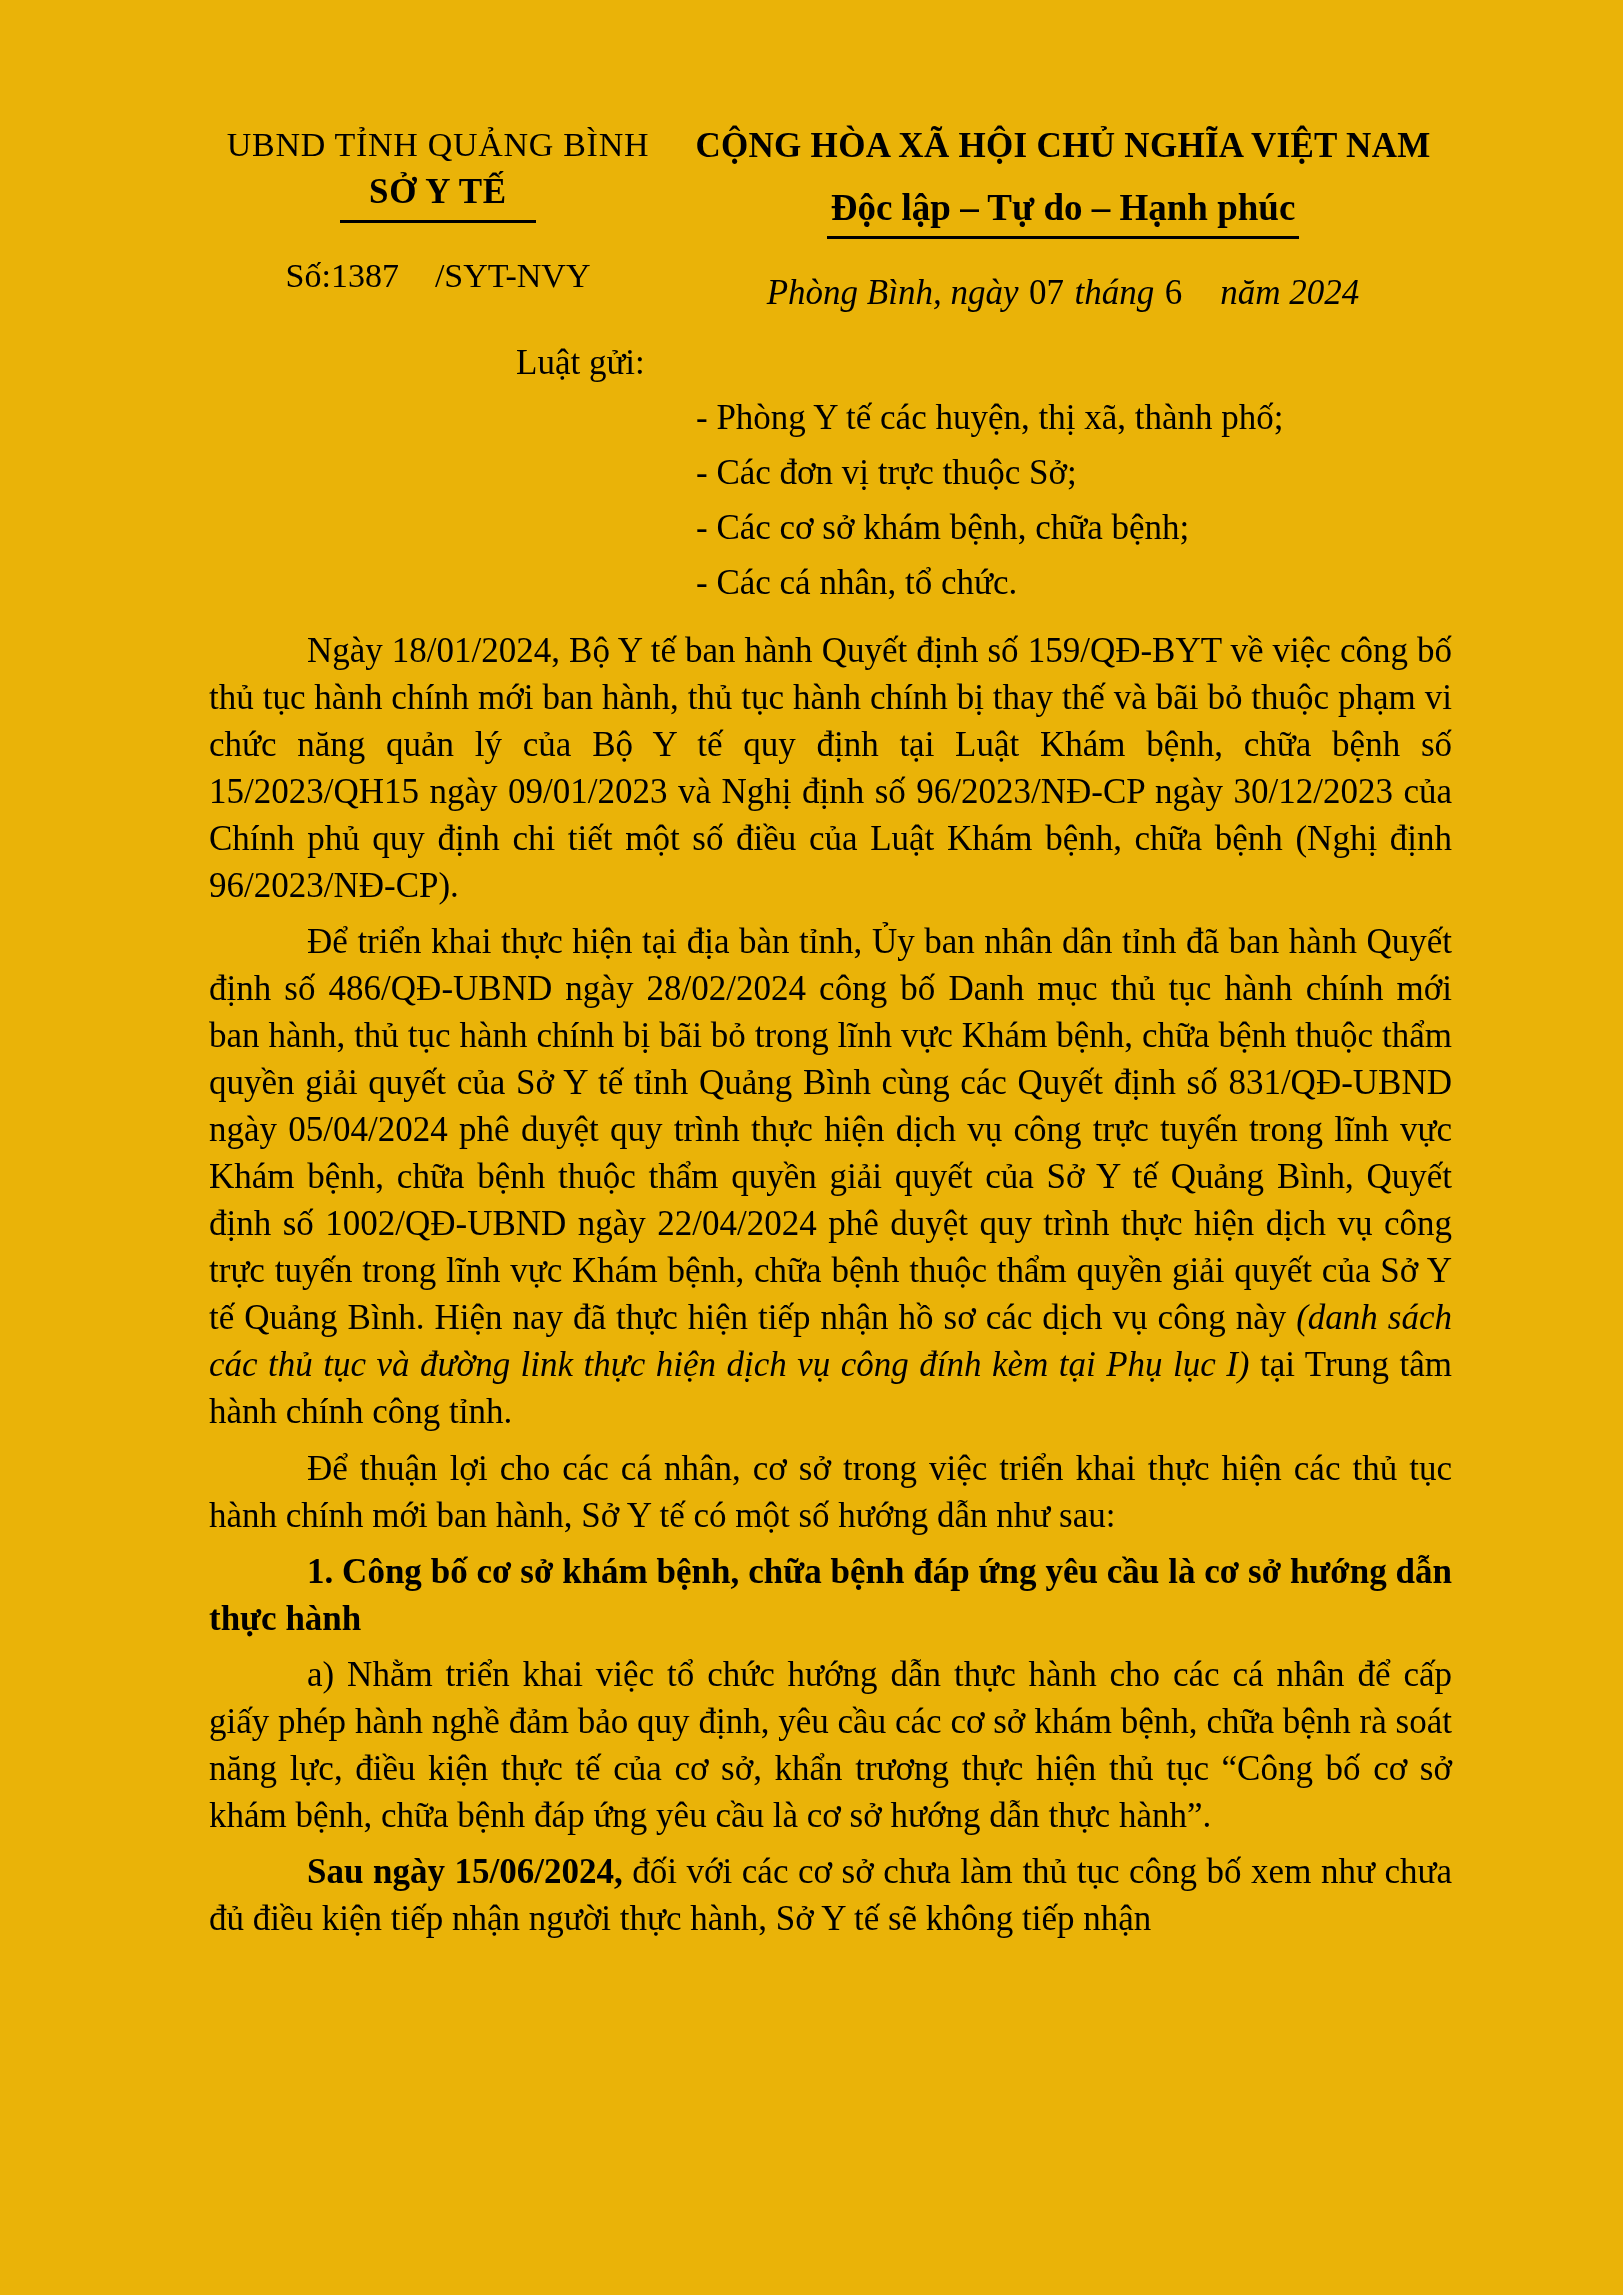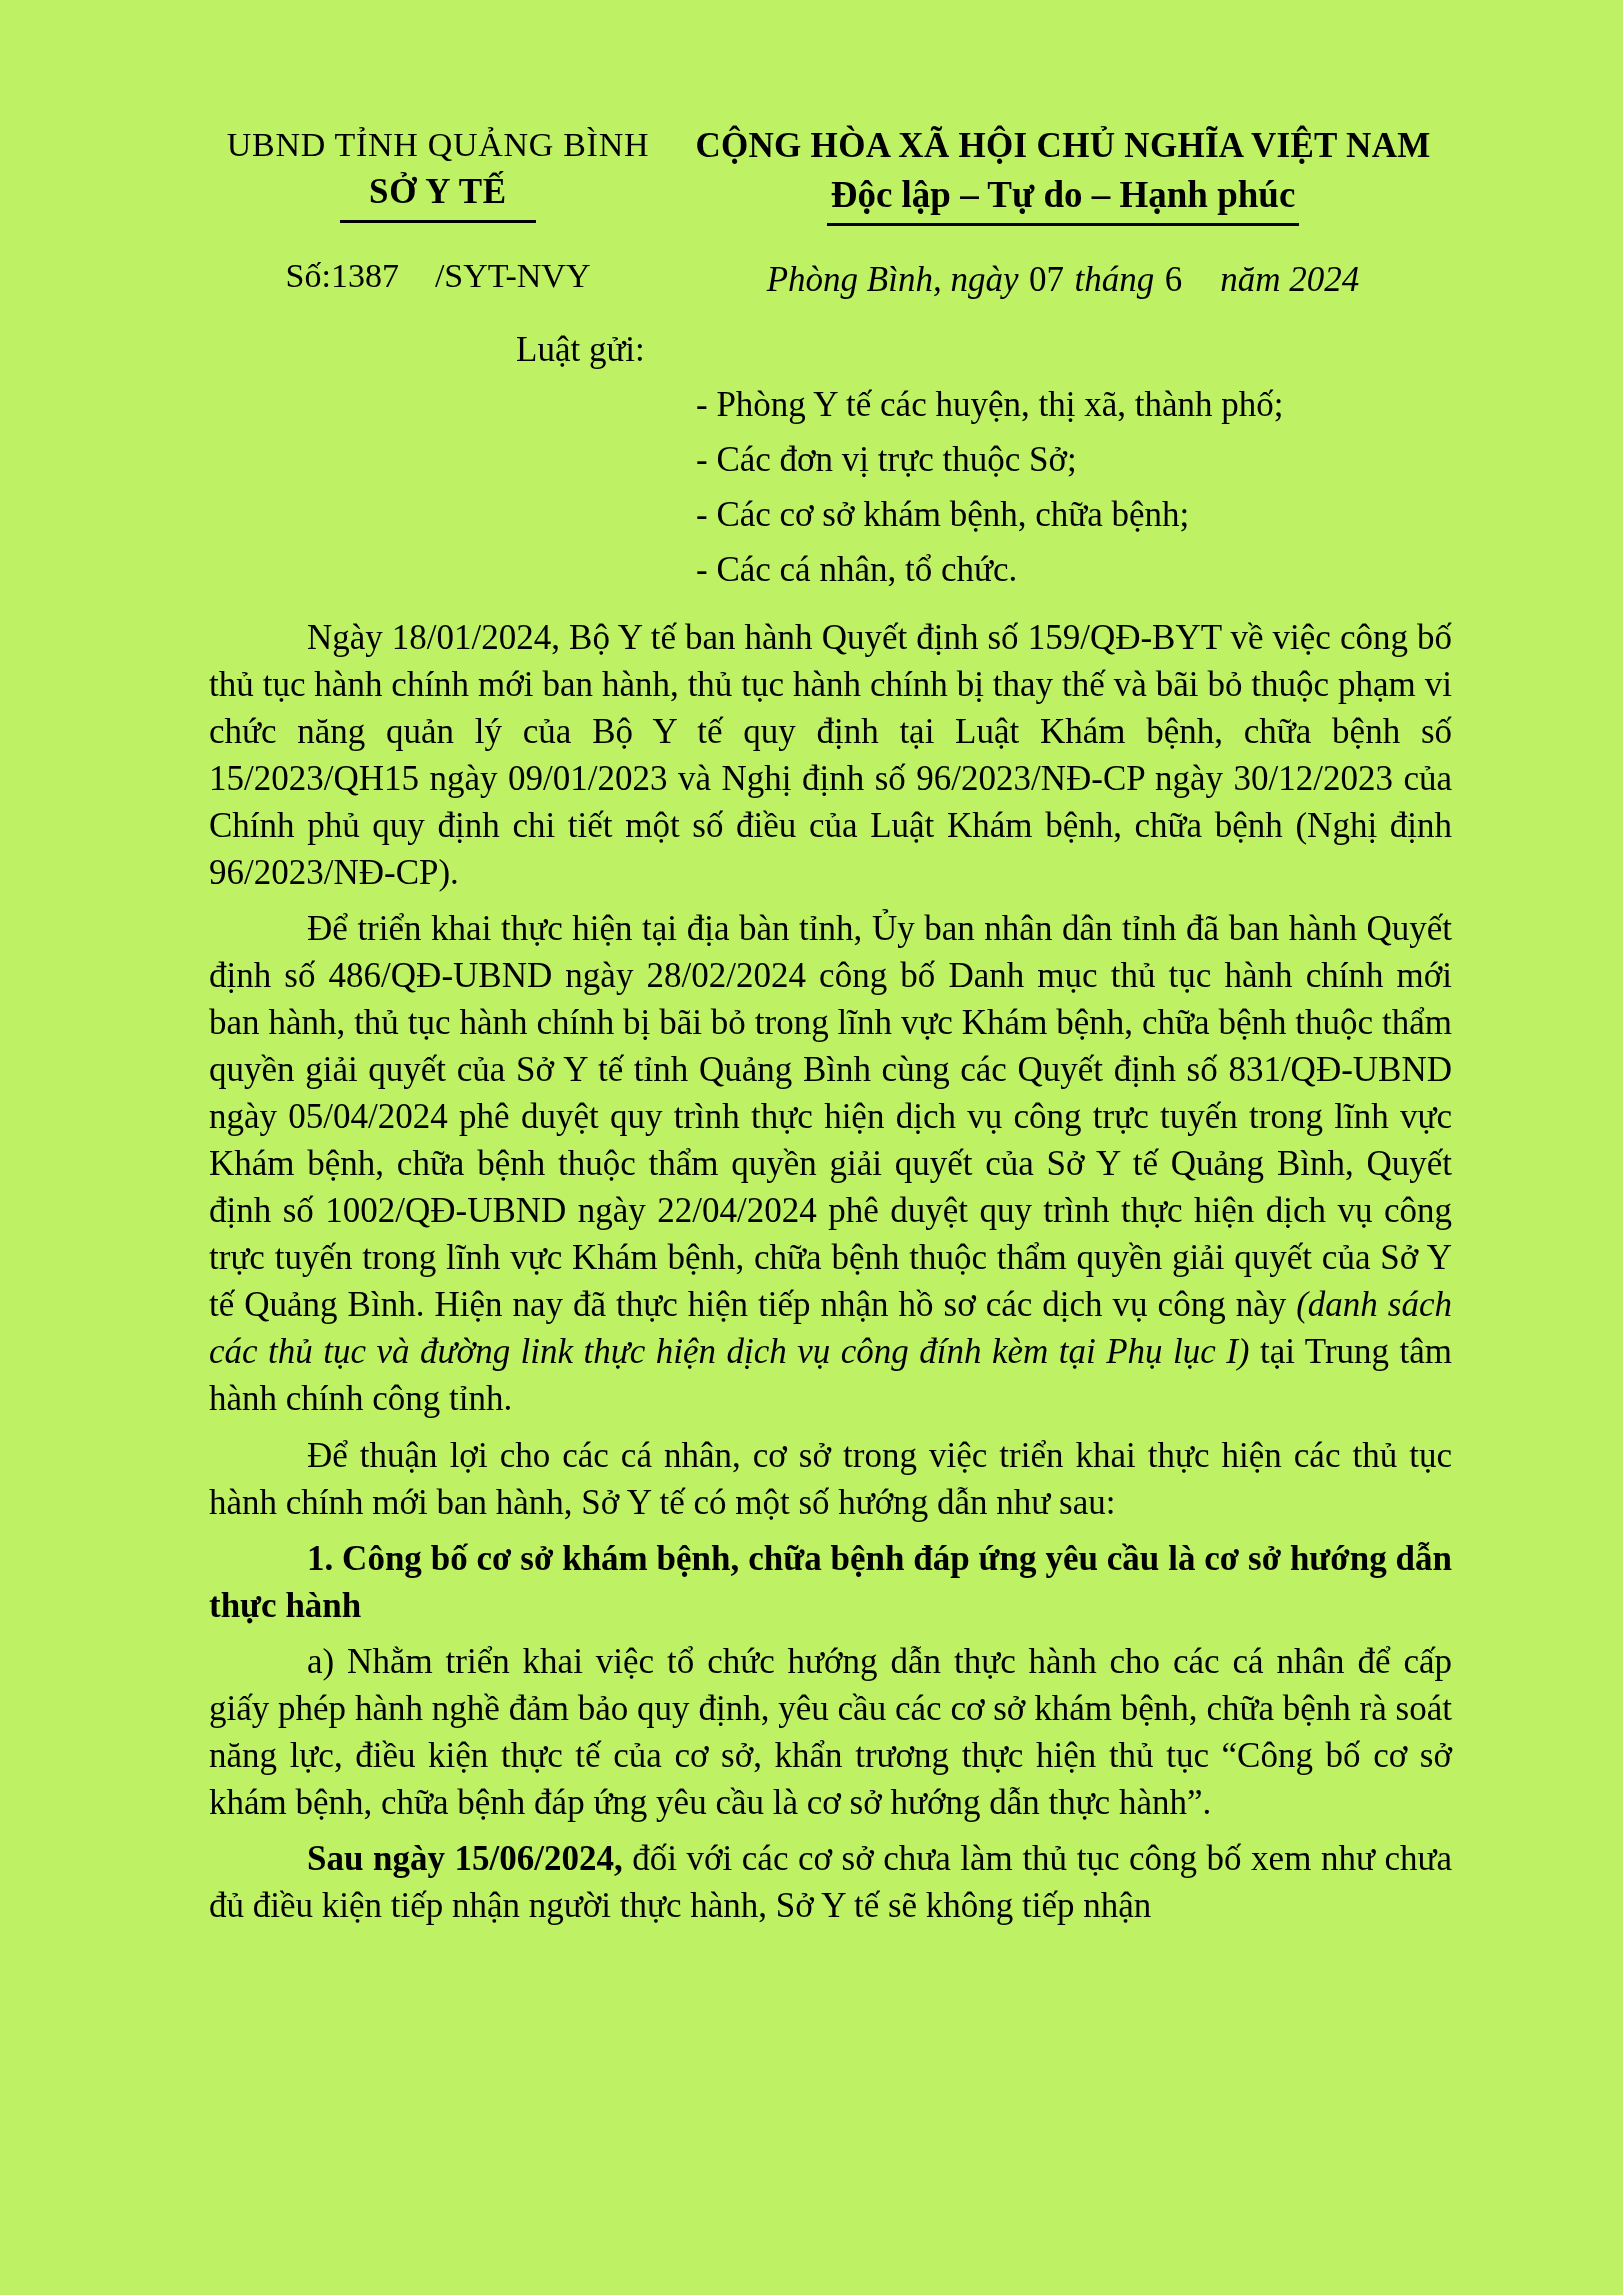--- a/index.html
+++ b/index.html
@@ -1,37 +1,37 @@
 <!DOCTYPE html>
 <html lang="vi" style="font-size:10.5px"><head>
 <meta charset="utf-8">
 <style>
   html,body{margin:0;padding:0;background:#8a8a8a;}
   .page{
-    width:1623px;height:2295px;background:#bef264;color:#000;
+    width:1623px;height:2295px;background:#eab308;color:#000;
     position:relative;overflow:hidden;margin:0 auto;
     font-family:"Liberation Serif","DejaVu Serif",serif;
   }
   .content{width:1243px;margin-left:209px;padding-top:124px;}
 
   
   .header{display:flex;justify-content:space-between;align-items:flex-start;}
   .hcol{text-align:center;}
   .hcol.left{width:458px;flex:0 0 auto;}
   .hcol.right{width:792px;flex:0 0 auto;}
 
   .org-parent{font-size:34px;line-height:42px;letter-spacing:0.7px;}
   .org-name{font-size:35px;font-weight:bold;line-height:46px;margin-top:2.6px;letter-spacing:0.7px;}
   .rule-left{width:196px;border-top:3.3px solid #000;margin:5.2px auto 0 auto;}
   .doc-number{font-size:34px;margin-top:34px;white-space:nowrap;}
   .doc-number .gap{display:inline-block;width:36px;}
   .subject{font-size:31px;line-height:44px;margin:34px auto 0 auto;width:419px;}
 
   .nat-title{font-size:35px;font-weight:bold;line-height:43px;letter-spacing:0.3px;white-space:nowrap;}
-  .motto-wrap{margin-top:5px;}
+  .motto-wrap{margin-top:18px;}
   .motto{display:inline-block;font-size:37px;font-weight:bold;line-height:46px;
          border-bottom:3.3px solid #000;padding:0 3.9px 5.2px 3.9px;}
   .place-date{font-size:35px;margin-top:34px;white-space:nowrap;}
   .place-date .it{font-style:italic;}
   .place-date .num{font-style:normal;margin:0 10.5px;}
   .place-date .year{margin-left:27.5px;}
 
   
   .salutation{margin-top:22px;font-size:35px;}
   .kinh-gui{padding-left:307px;line-height:55px;}

